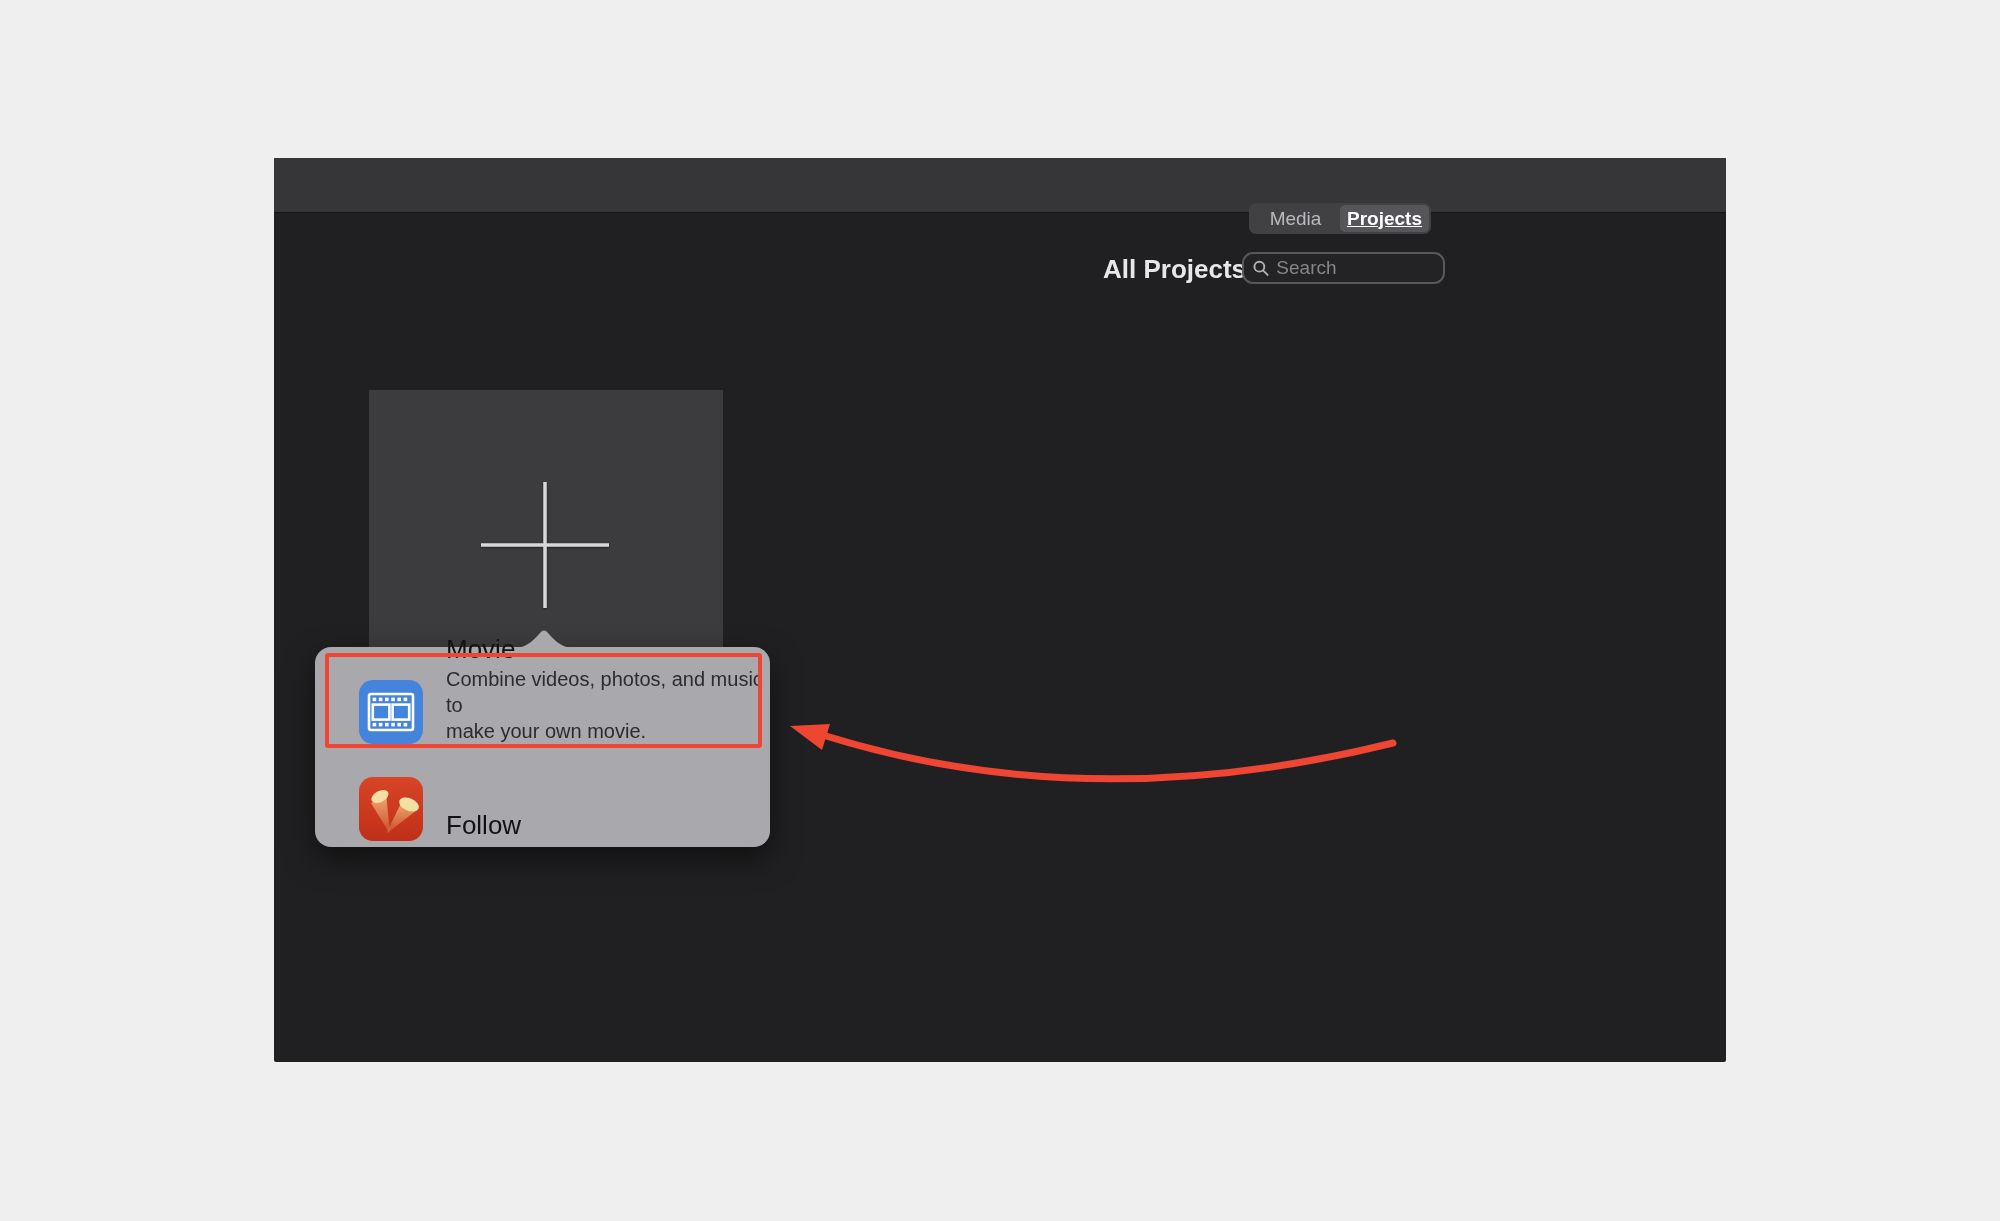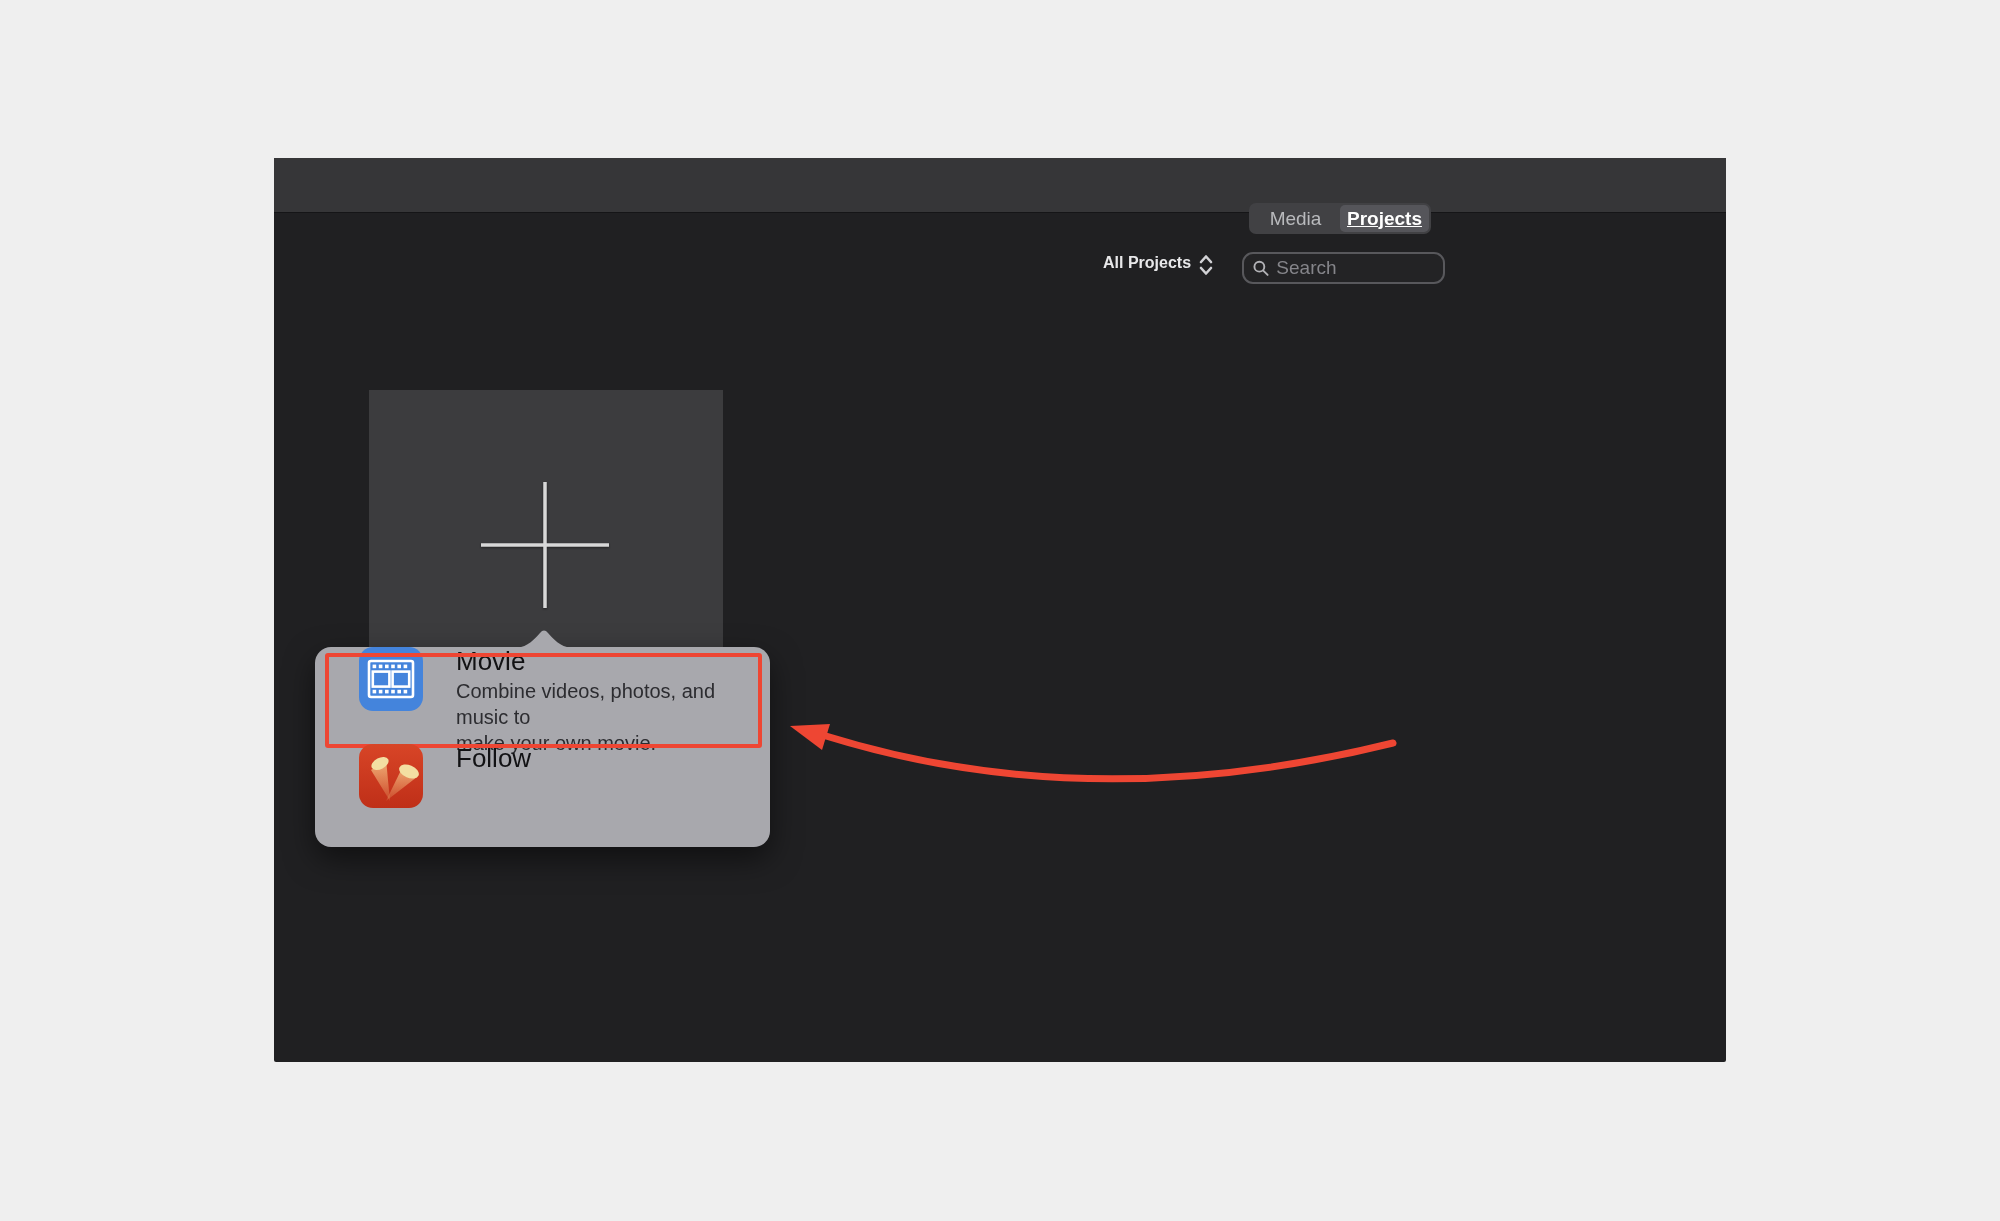--- a/index.html
+++ b/index.html
@@ -34,21 +34,21 @@
   }
   .segment{
     flex:1;display:flex;align-items:center;justify-content:center;
     font-size:19px;color:#b9babd;border-radius:5px;cursor:default;
   }
   .segment.active{background:var(--seg-selected);color:#ffffff;font-weight:700;text-decoration:underline;}
   
   .filter-control{
     position:absolute;left:829px;top:96px;height:30px;
     display:flex;align-items:flex-start;gap:7px;color:#e8e8ea;
-    font-size:16px;font-weight:700;
+    font-size:26px;font-weight:700;
   }
   .search-field{
     position:absolute;left:968px;top:94px;width:203px;height:32px;
     background:#232325;border:2px solid #58585c;border-radius:11px;
     display:flex;align-items:center;padding:0 8px;gap:7px;
   }
   .search-field input{
     background:transparent;border:none;outline:none;width:100%;
     font-size:19px;color:#d7d7da;font-family:inherit;
   }
@@ -60,21 +60,21 @@
   }
   .plus-svg{position:absolute;left:201px;top:317px;}
   
   .popover{
     position:absolute;left:41px;top:489px;width:455px;height:200px;
     background:var(--popover-bg);border-radius:16px;
     box-shadow:0 12px 30px rgba(0,0,0,.5);
   }
   .popover-arrow{position:absolute;left:199px;top:-17px;}
   .popover-item{
-    position:relative;display:flex;align-items:flex-start;gap:33px;
+    position:relative;display:flex;align-items:flex-end;gap:23px;
     height:97px;padding-left:44px;
   }
   .popover-item:first-child{margin-top:6px;}
   .item-icon{width:64px;height:64px;flex:0 0 64px;}
   .item-title{font-size:26px;color:#121214;line-height:1.15;}
   .item-desc{font-size:20px;color:#2c2c30;line-height:26px;white-space:pre-line;margin-top:1px;}
   .highlight-rect{
     position:absolute;left:10px;top:6px;width:437px;height:95px;
     border:4px solid var(--annotation);border-radius:3px;pointer-events:none;
   }

